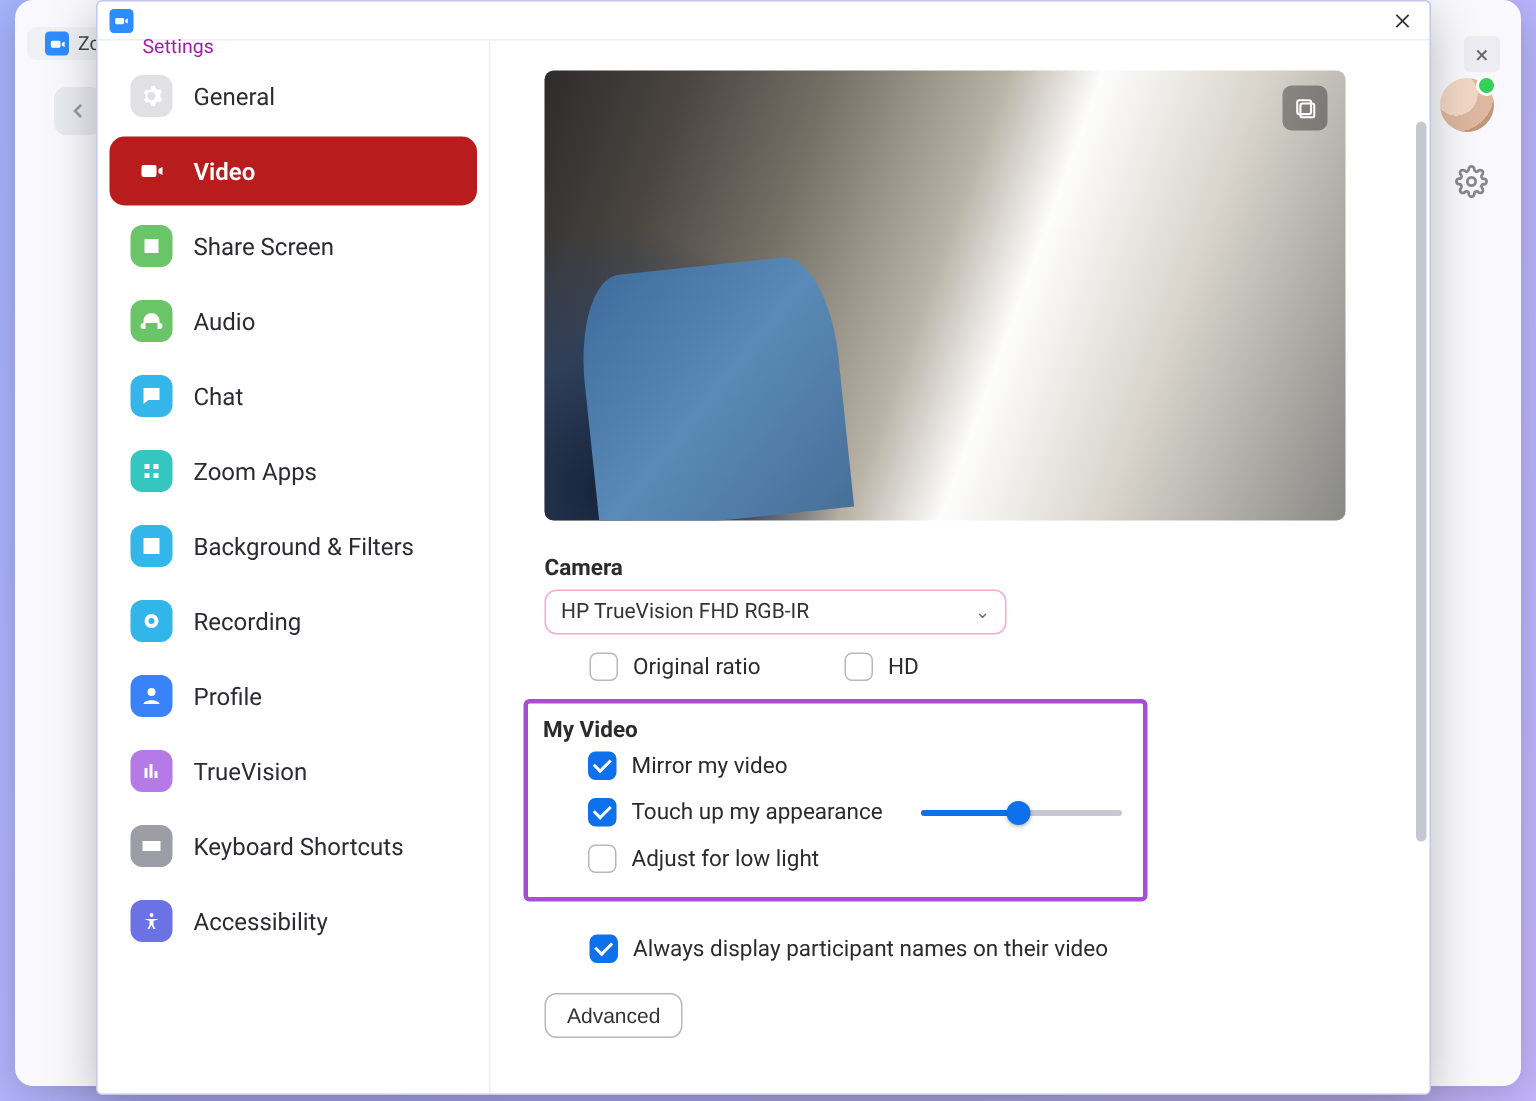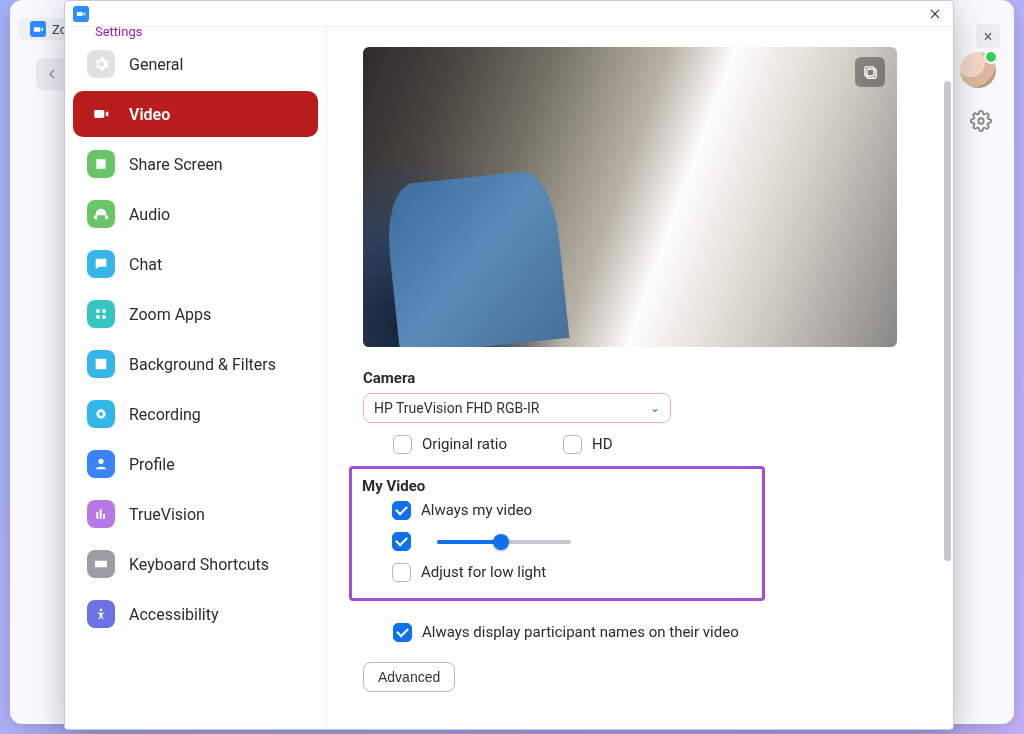--- a/index.html
+++ b/index.html
@@ -365,26 +365,27 @@
           <span class="box" id="cb-hd"></span>
           <span class="check-label">HD</span>
         </label>
       </div>
 
       <div class="highlight-box">
         <div class="section-label">My Video</div>
         <div class="row">
           <label class="check">
             <span class="box checked" id="cb-mirror"></span>
-            <span class="check-label">Always my video</span>
+            <span class="check-label">Mirror my video</span>
           </label>
         </div>
         <div class="row">
           <label class="check">
             <span class="box checked" id="cb-touchup"></span>
+            <span class="check-label">Touch up my appearance</span>
           </label>
           <div class="slider">
             <div class="slider-fill" id="slider-fill" style="width: 48%;"></div>
             <div class="slider-thumb" id="slider-thumb" style="left: 48%;"></div>
           </div>
         </div>
         <div class="row">
           <label class="check">
             <span class="box" id="cb-lowlight"></span>
             <span class="check-label">Adjust for low light</span>

